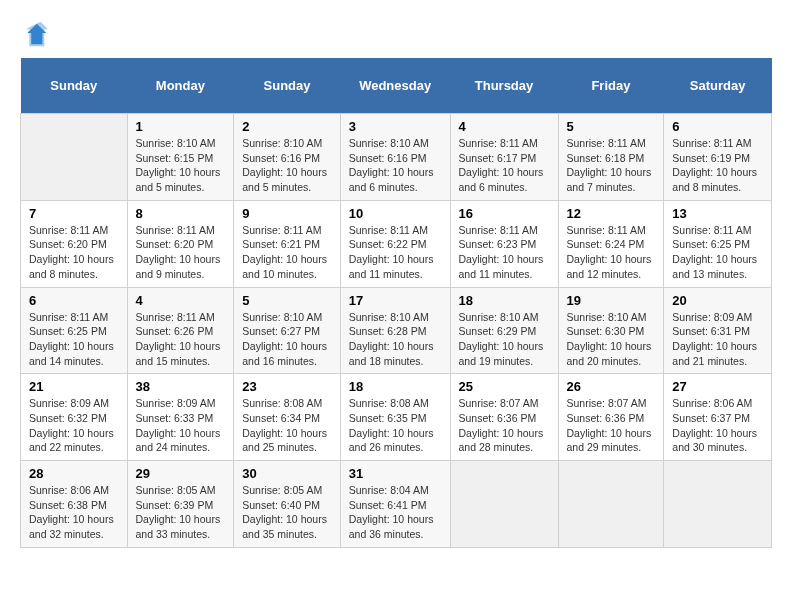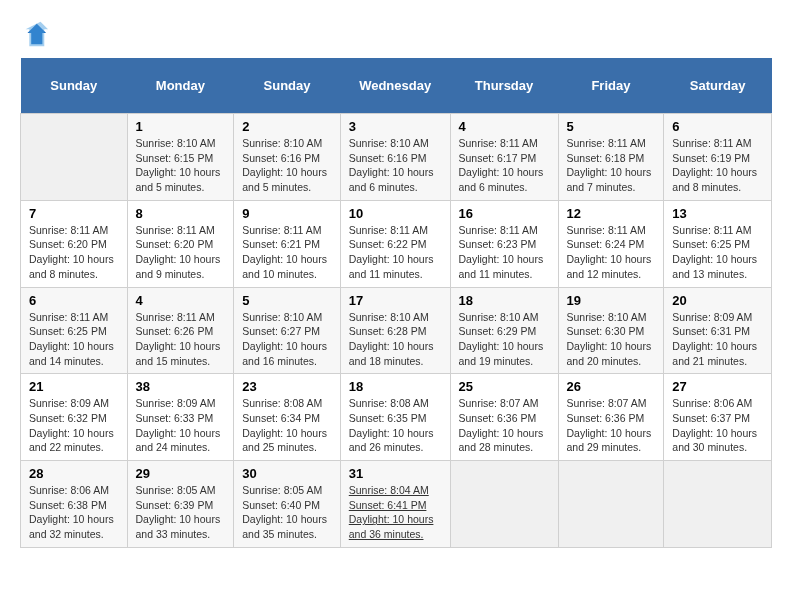--- a/index.html
+++ b/index.html
@@ -333,21 +333,21 @@
         </td>
         <td>
           <span class="day-number">30</span>
           <div class="day-info" style="white-space: pre-line;">Sunrise: 8:05 AM
 Sunset: 6:40 PM
 Daylight: 10 hours
 and 35 minutes.</div>
         </td>
         <td>
           <span class="day-number">31</span>
-          <div class="day-info" style="white-space: pre-line; text-decoration: underline;">Sunrise: 8:04 AM
+          <div class="day-info" style="white-space: pre-line;">Sunrise: 8:04 AM
 Sunset: 6:41 PM
 Daylight: 10 hours
 and 36 minutes.</div>
         </td>
         <td class="empty-cell"></td>
         <td class="empty-cell"></td>
         <td class="empty-cell"></td>
       </tr>
     </tbody>
 </table>

